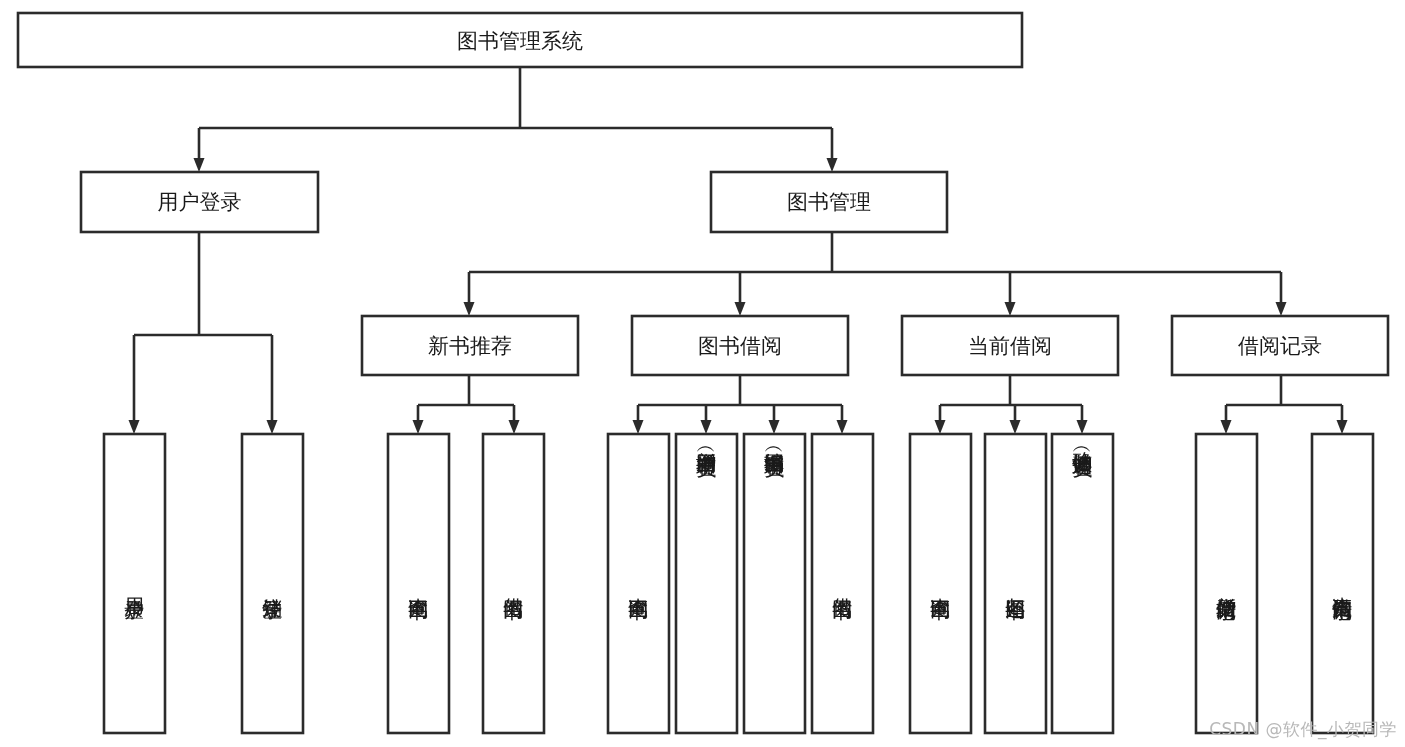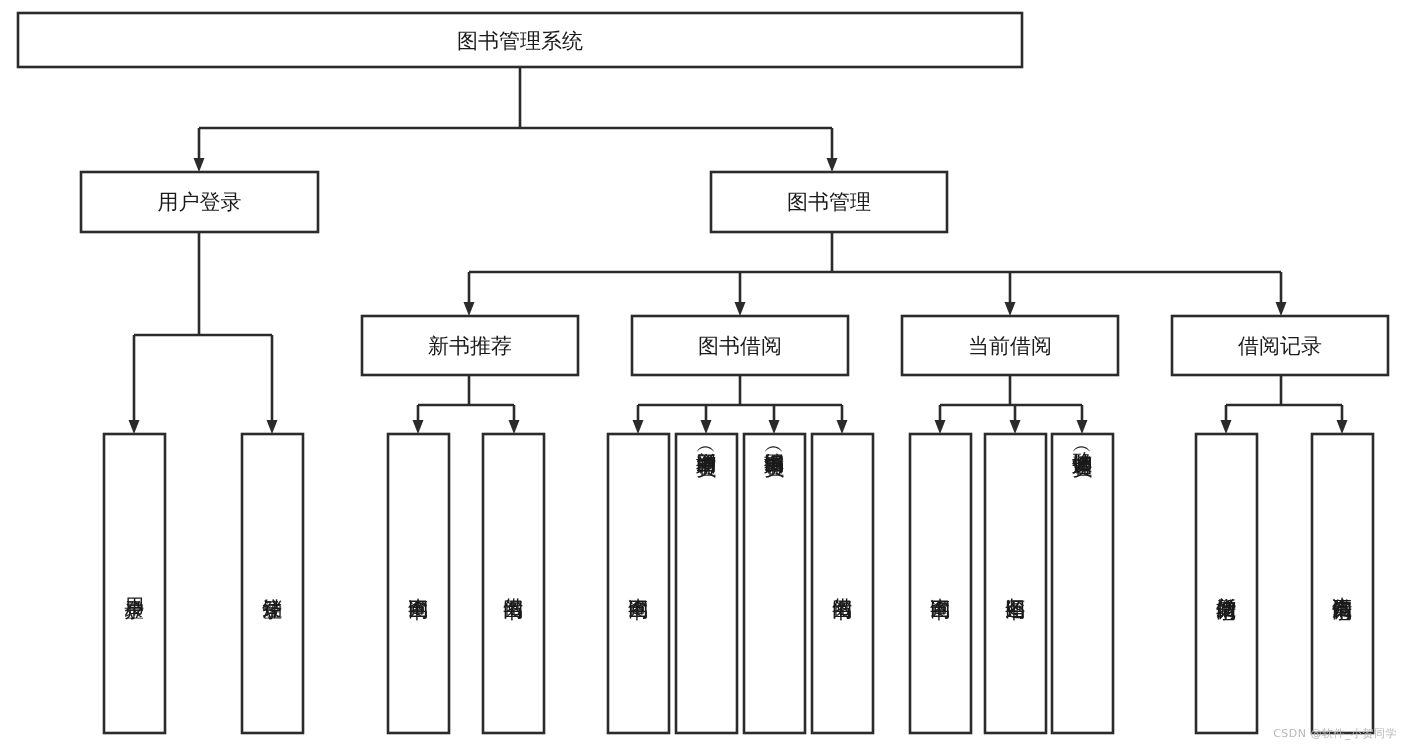--- a/index.html
+++ b/index.html
@@ -67,21 +67,21 @@
     letter-spacing: 1px;
     white-space: nowrap;
     text-align: left;
     pointer-events: none;
   }
   #watermark {
     position: absolute;
     right: 8px;
     bottom: 6px;
     font-family: "DejaVu Sans", "Liberation Sans", sans-serif;
-    font-size: 11px;
+    font-size: 17px;
     color: #b8b8b8;
     letter-spacing: 0.5px;
     white-space: nowrap;
   }
 </style>
 </head>
 <body>
 
 <div id="diagram-root">
 

